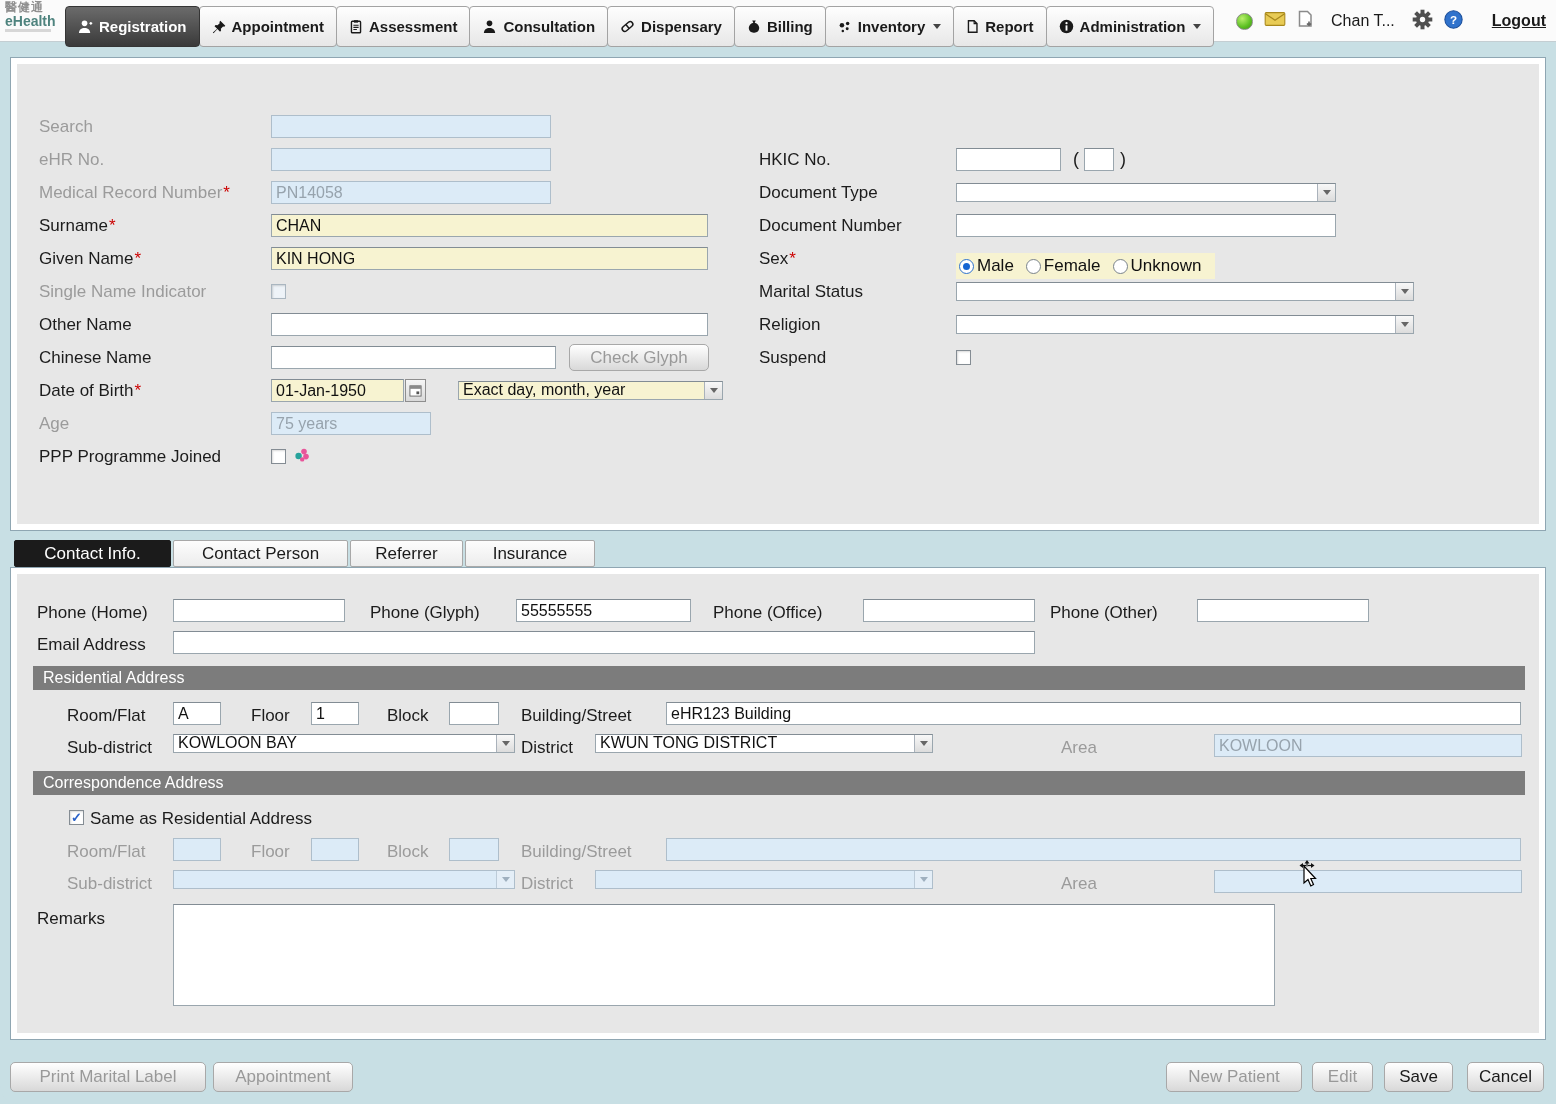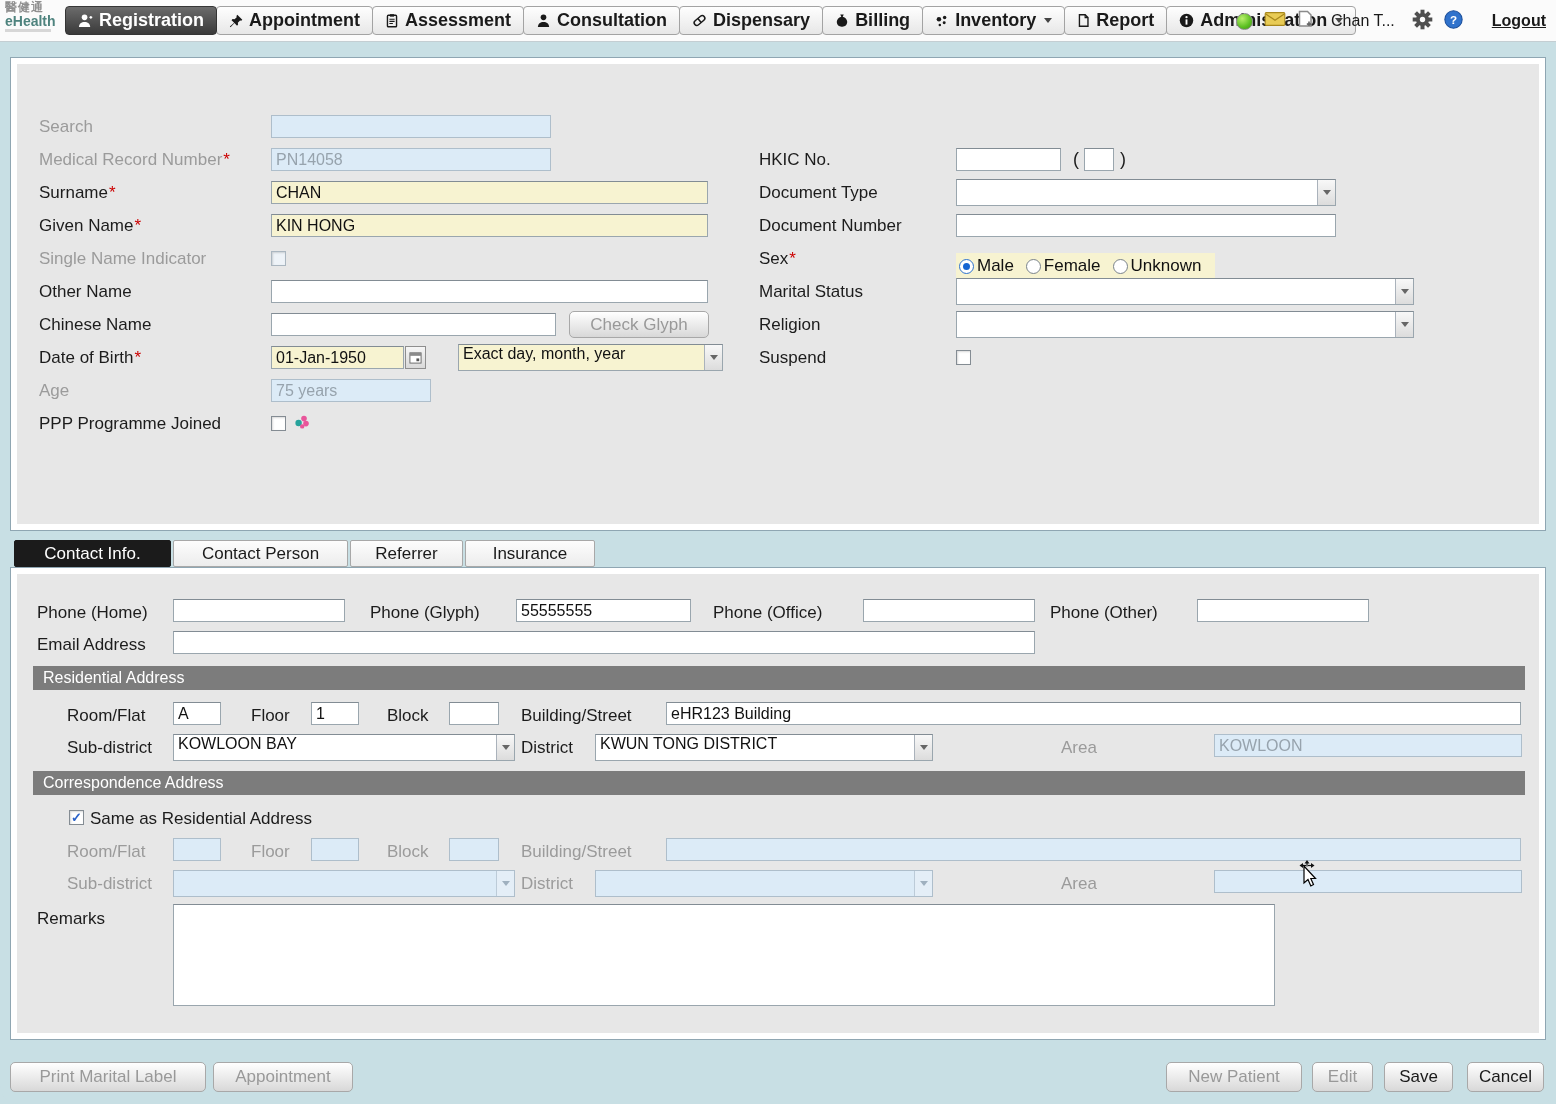--- a/index.html
+++ b/index.html
@@ -12,22 +12,22 @@
   body{font-family:"Liberation Sans",sans-serif; background:var(--page-bg); position:relative; overflow:hidden;}
   .page{position:absolute; inset:0; width:1556px; height:1104px; background:var(--page-bg);border-radius:18px;}
 
   
   .topbar{position:absolute; top:0; left:0; width:1556px; height:42px; background:#fbfbfb; border-bottom:1px solid #c4ced2;}
   .logo{position:absolute; left:5px; top:1px; width:60px; line-height:1.05;}
   .logo .cjk{font-size:12px; color:#8f8f8f; font-weight:bold; letter-spacing:1px;}
   .logo .latin{font-size:14px; color:#4e837e; font-weight:bold;}
   .logo .tm{height:3px; width:46px; background:#d7d7d7; margin-top:1px;}
   .nav{position:absolute; left:66px; top:6px; display:flex;}
-  .nav-tab{height:29px; display:flex; align-items:center; gap:6px; padding:0 12px; border:1px solid #a3a3a3; margin-left:-1px;
-    background:linear-gradient(#fefefe,#e7e7e7); color:#1a1a1a; font-size:18px; font-weight:bold; border-radius:4px; cursor:pointer; white-space:nowrap;}
+  .nav-tab{height:41px; display:flex; align-items:center; gap:6px; padding:0 12px; border:1px solid #a3a3a3; margin-left:-1px;
+    background:linear-gradient(#fefefe,#e7e7e7); color:#1a1a1a; font-size:15px; font-weight:bold; border-radius:4px; cursor:pointer; white-space:nowrap;}
   .nav-tab.active{background:linear-gradient(#6b6b6b,#3a3a3a); color:#fff; border-color:#353535; z-index:2;}
   .nav-tab svg{display:block;}
   .caret{width:0;height:0;border-left:4px solid transparent;border-right:4px solid transparent;border-top:5px solid #444; margin-left:2px;}
   .top-right{position:absolute; right:10px; top:0; height:42px; display:flex; align-items:center; gap:11px;}
   .status-dot{width:17px;height:17px;border-radius:50%;background:radial-gradient(circle at 35% 30%,#b9f06c,#5bbf21 60%,#3f9311);border:1px solid #8a8a8a;}
   .user-name{font-size:16px; color:#1a1a1a; margin:0 6px;}
   .logout{font-size:16px; color:#1a1a1a; text-decoration:underline; font-weight:bold; cursor:pointer;padding-left:18px;}
 
   
   .panel{position:absolute; left:10px; width:1536px; background:#fff; border:1px solid #8fa6b2;}
@@ -47,21 +47,21 @@
 
   .tin{height:23px; border:1px solid var(--bord); border-top-color:var(--bord-top); background:#fff; font-size:16px;
     padding:0 4px; font-family:"Liberation Sans",sans-serif; color:#111;}
   .tin.yellow{background:var(--yellow);}
   .tin.dis{background:var(--dis); color:var(--dis-text); border-color:#aebecb;}
   .tin.italic::placeholder{font-style:italic; color:#9aa3ad;}
 
   .cal-btn{width:21px;height:23px;border:1px solid #8e8e8e;background:linear-gradient(#f6f6f6,#d9d9d9);
     display:flex;align-items:center;justify-content:center;margin-left:1px;cursor:pointer;}
 
-  .select{height:27px; border:1px solid var(--bord); border-top-color:var(--bord-top); background:#fff; display:flex; align-items:flex-start; position:relative; cursor:pointer;}
+  .select{height:19px; border:1px solid var(--bord); border-top-color:var(--bord-top); background:#fff; display:flex; align-items:flex-end; position:relative; cursor:pointer;}
   .select .sel-text{flex:1; font-size:16px; padding:0 4px; color:#111; white-space:nowrap; overflow:hidden;}
   .select .sel-arrow{width:18px; align-self:stretch; border-left:1px solid #aab2bb; background:linear-gradient(#f8f8f8,#dcdcdc); display:flex;align-items:center;justify-content:center;}
   .select .sel-arrow::after{content:""; width:0;height:0;border-left:4px solid transparent;border-right:4px solid transparent;border-top:5px solid #666;}
   .select.yellow{background:var(--yellow);}
   .select.dis{background:var(--dis); border-color:#aebecb;}
   .select.dis .sel-arrow{background:#e4eef7; border-left-color:#bccbd8;}
   .select.dis .sel-arrow::after{border-top-color:#9fb0bf;}
 
   .checkbox{width:15px;height:15px;border:1px solid #848c93;background:#fff;display:inline-flex;align-items:center;justify-content:center;box-shadow:inset 1px 1px 2px rgba(0,0,0,.15);cursor:pointer;}
   .checkbox.dis{background:#eef3f8;border-color:#aab6c0;cursor:default;}
@@ -229,20 +229,24 @@
 
   <div class="panel panel1">
     <div class="panel-fill"></div>
 
     <div class="col col-left">
       <div class="frow">
         <div class="flabel dis"><span>Search</span></div>
         <input class="tin dis" style="width: 280px;">
       </div>
       <div class="frow">
+        <div class="flabel dis"><span>eHR No.</span></div>
+        <input class="tin dis" style="width: 280px;">
+      </div>
+      <div class="frow">
         <div class="flabel dis"><span>Medical Record Number</span><span class="req">*</span></div>
         <input class="tin dis" style="width: 280px;" value="PN14058">
       </div>
       <div class="frow">
         <div class="flabel"><span>Surname</span><span class="req">*</span></div>
         <input class="tin yellow" style="width: 437px;" value="CHAN">
       </div>
       <div class="frow">
         <div class="flabel"><span>Given Name</span><span class="req">*</span></div>
         <input class="tin yellow" style="width: 437px;" value="KIN HONG">

